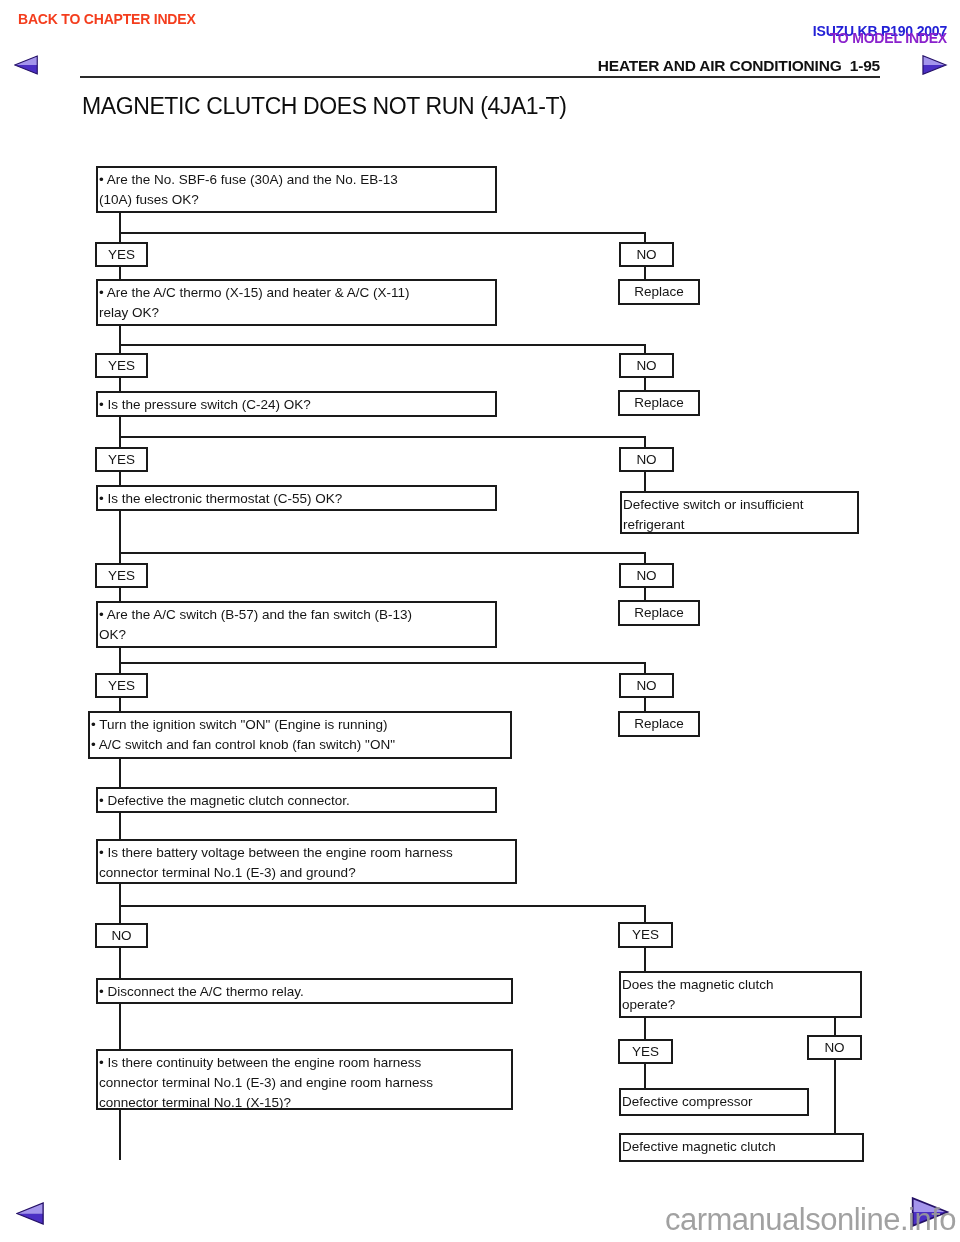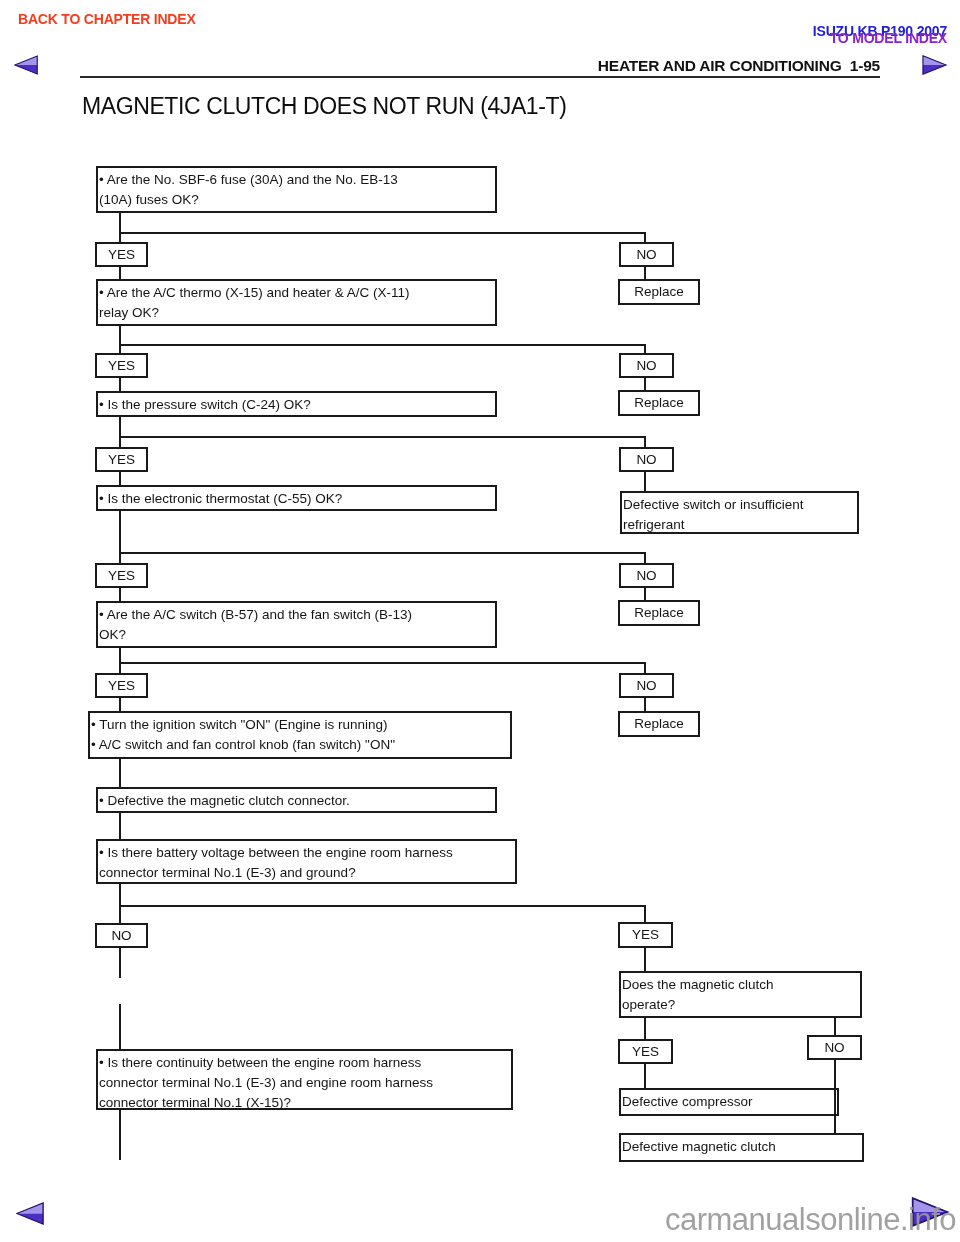--- a/index.html
+++ b/index.html
@@ -92,30 +92,31 @@
 • A/C switch and fan control knob (fan switch) "ON"</div>
 
   <div class="fbox" style="left:96px;top:787px;width:401px;height:26px">• Defective the magnetic clutch connector.</div>
 
   <div class="fbox" style="left:96px;top:839px;width:421px;height:45px">• Is there battery voltage between the engine room harness
 connector terminal No.1 (E-3) and ground?</div>
 
   <div class="small" style="left:95px;top:923px;width:53px;height:25px">NO</div>
   <div class="small" style="left:618px;top:922px;width:55px;height:26px">YES</div>
 
+  <div class="fbox" style="left:96px;top:978px;width:417px;height:26px">• Disconnect the A/C thermo relay.</div>
   <div class="fbox" style="left:619px;top:971px;width:243px;height:47px">Does the magnetic clutch
 operate?</div>
 
   <div class="small" style="left:618px;top:1039px;width:55px;height:25px">YES</div>
   <div class="small" style="left:807px;top:1035px;width:55px;height:25px">NO</div>
 
   <div class="fbox" style="left:96px;top:1049px;width:417px;height:61px">• Is there continuity between the engine room harness
 connector terminal No.1 (E-3) and engine room harness
 connector terminal No.1 (X-15)?</div>
-  <div class="fbox" style="left:619px;top:1088px;width:220px;height:28px">Defective compressor</div>
+  <div class="fbox" style="left:619px;top:1088px;width:190px;height:28px">Defective compressor</div>
   <div class="fbox" style="left:619px;top:1133px;width:245px;height:29px">Defective magnetic clutch</div>
 
   <div class="ln" style="left:119px;top:232px;width:527px;height:2px"></div>
   <div class="ln" style="left:119px;top:344px;width:527px;height:2px"></div>
   <div class="ln" style="left:119px;top:436px;width:527px;height:2px"></div>
   <div class="ln" style="left:119px;top:552px;width:527px;height:2px"></div>
   <div class="ln" style="left:119px;top:662px;width:527px;height:2px"></div>
   <div class="ln" style="left:119px;top:905px;width:527px;height:2px"></div>
 
   <div class="ln" style="left:119px;top:213px;width:2px;height:21px"></div>

